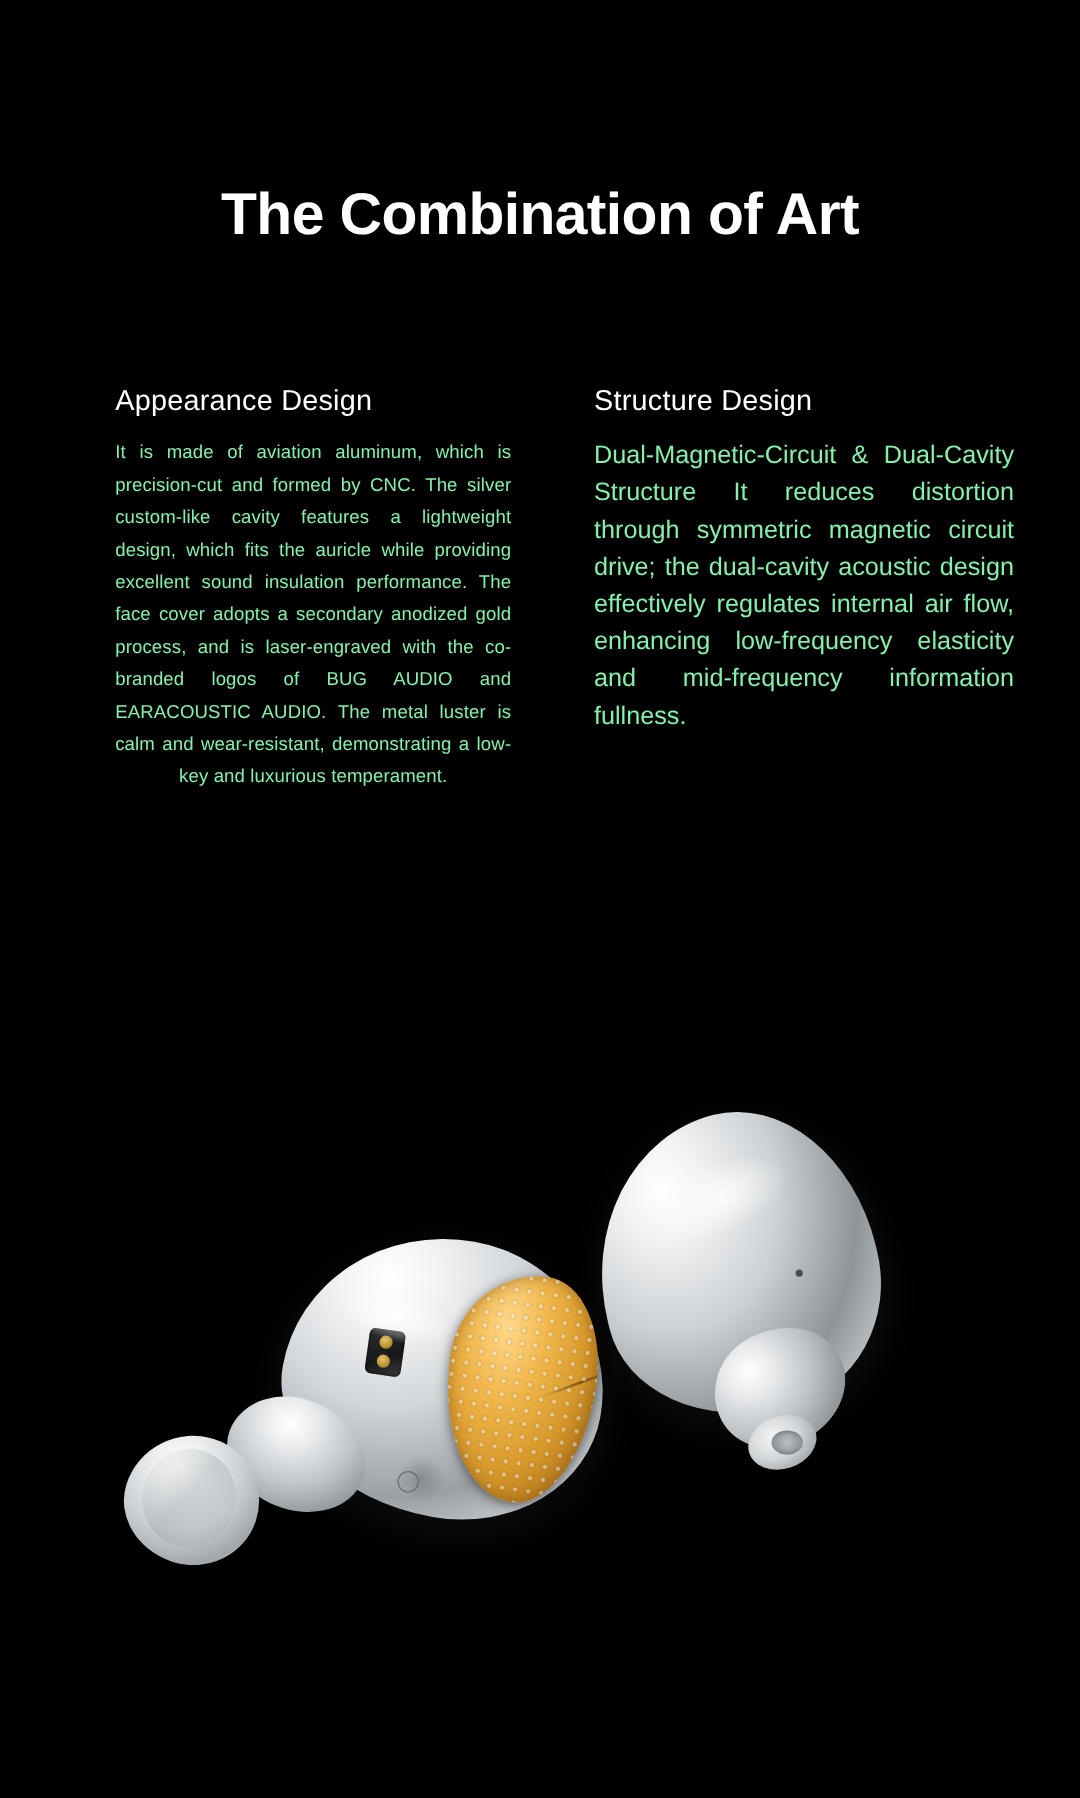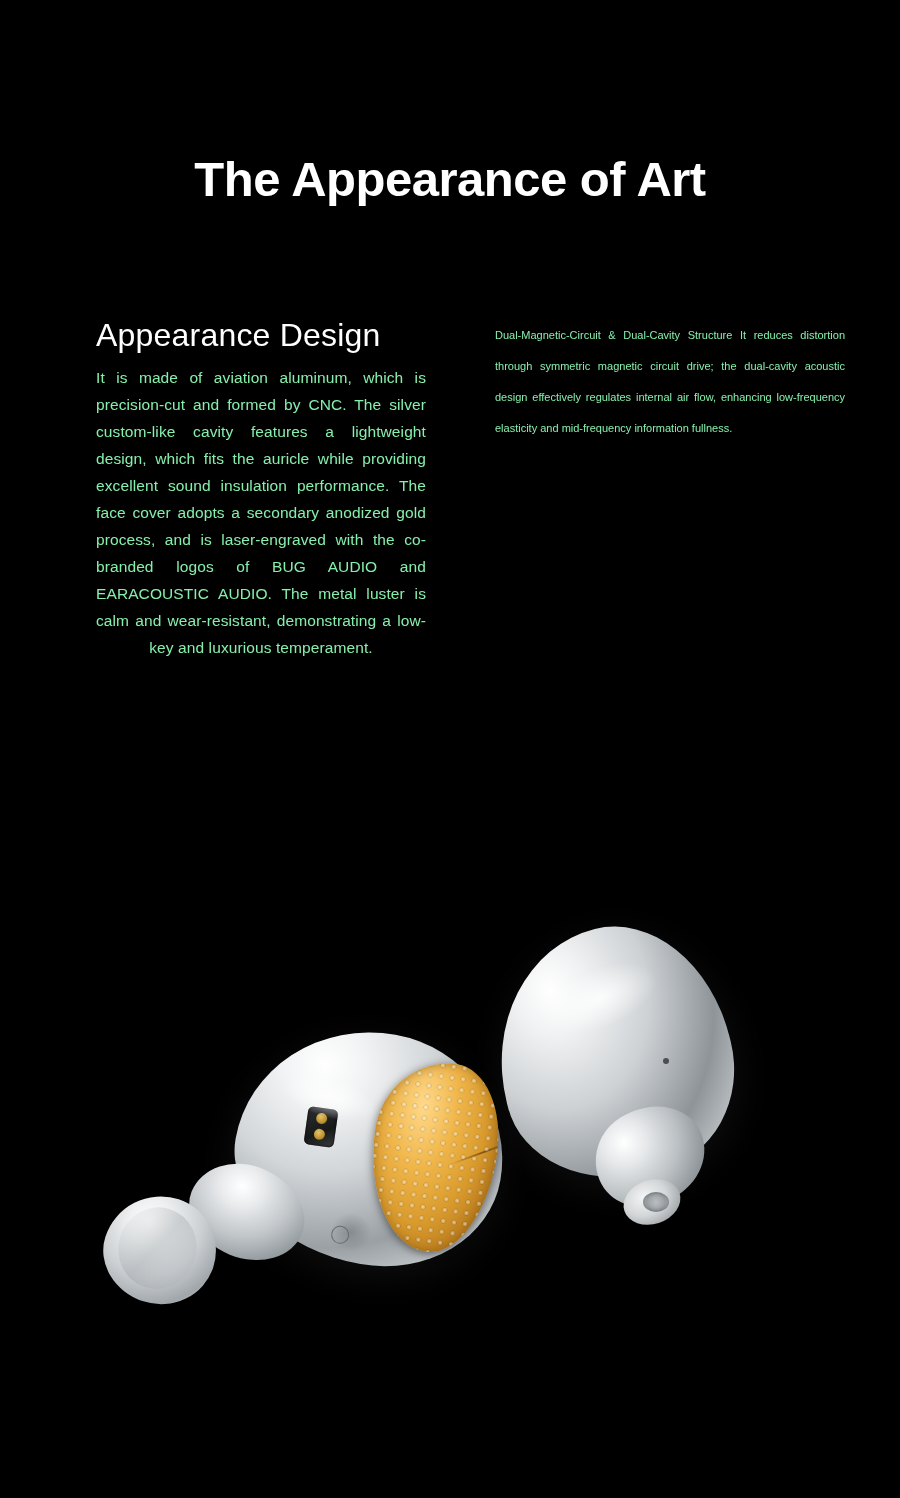--- a/index.html
+++ b/index.html
@@ -47,21 +47,21 @@
     height: 420px;
   }
   .col {
     position: absolute;
     top: 0;
   }
   .col-left  { left: 96px;  width: 330px; }
   .col-right { left: 495px; width: 350px; }
 
   .col-title {
-    font-size: 32px;
+    font-size: 24px;
     line-height: 30px;
     font-weight: normal;
     color: #ffffff;
     margin: 0 0 14px 0;
     letter-spacing: 0.2px;
   }
 
   .col-body {
     font-size: 15.5px;
     line-height: 27px;
@@ -69,21 +69,21 @@
     margin: 0;
   }
   .col-left .col-body {
     text-align: justify;
     text-align-last: center;
     letter-spacing: 0.1px;
   }
   .col-right .col-body {
     text-align: justify;
     text-align-last: left;
-    font-size: 11px;
+    font-size: 21px;
     line-height: 31px;
   }
 
   
   .product-stage {
     position: absolute;
     left: 0;
     top: 880px;
     width: 900px;
     height: 560px;
@@ -278,31 +278,32 @@
   }
   .gloss-a { left: 540px; top: 88px;  width: 120px; height: 60px; transform: rotate(-22deg); }
   .gloss-b { left: 282px; top: 196px; width: 96px;  height: 42px; transform: rotate(16deg); }
 </style>
 </head>
 <body>
 
 <div class="page">
 
   <h1 class="headline">
-    <span>The Appearance of Art</span>
+    <span>The Combination of Art</span>
   </h1>
 
   <div class="columns">
 
     <div class="col col-left">
       <h2 class="col-title">Appearance Design</h2>
       <p class="col-body">It is made of aviation aluminum, which is precision-cut and formed by CNC. The silver custom-like cavity features a lightweight design, which fits the auricle while providing excellent sound insulation performance. The face cover adopts a secondary anodized gold process, and is laser-engraved with the co-branded logos of BUG AUDIO and EARACOUSTIC AUDIO. The metal luster is calm and wear-resistant, demonstrating a low-key and luxurious temperament.</p>
     </div>
 
     <div class="col col-right">
+      <h2 class="col-title">Structure Design</h2>
       <p class="col-body">Dual-Magnetic-Circuit &amp; Dual-Cavity Structure  It reduces distortion through symmetric magnetic circuit drive; the dual-cavity acoustic design effectively regulates internal air flow, enhancing low-frequency elasticity and mid-frequency information fullness.</p>
     </div>
 
   </div>
 
   <div class="product-stage">
 
     <div class="shell eb-right"></div>
     <div class="eb-right-dot"></div>
     <div class="nozzle-right"></div>

